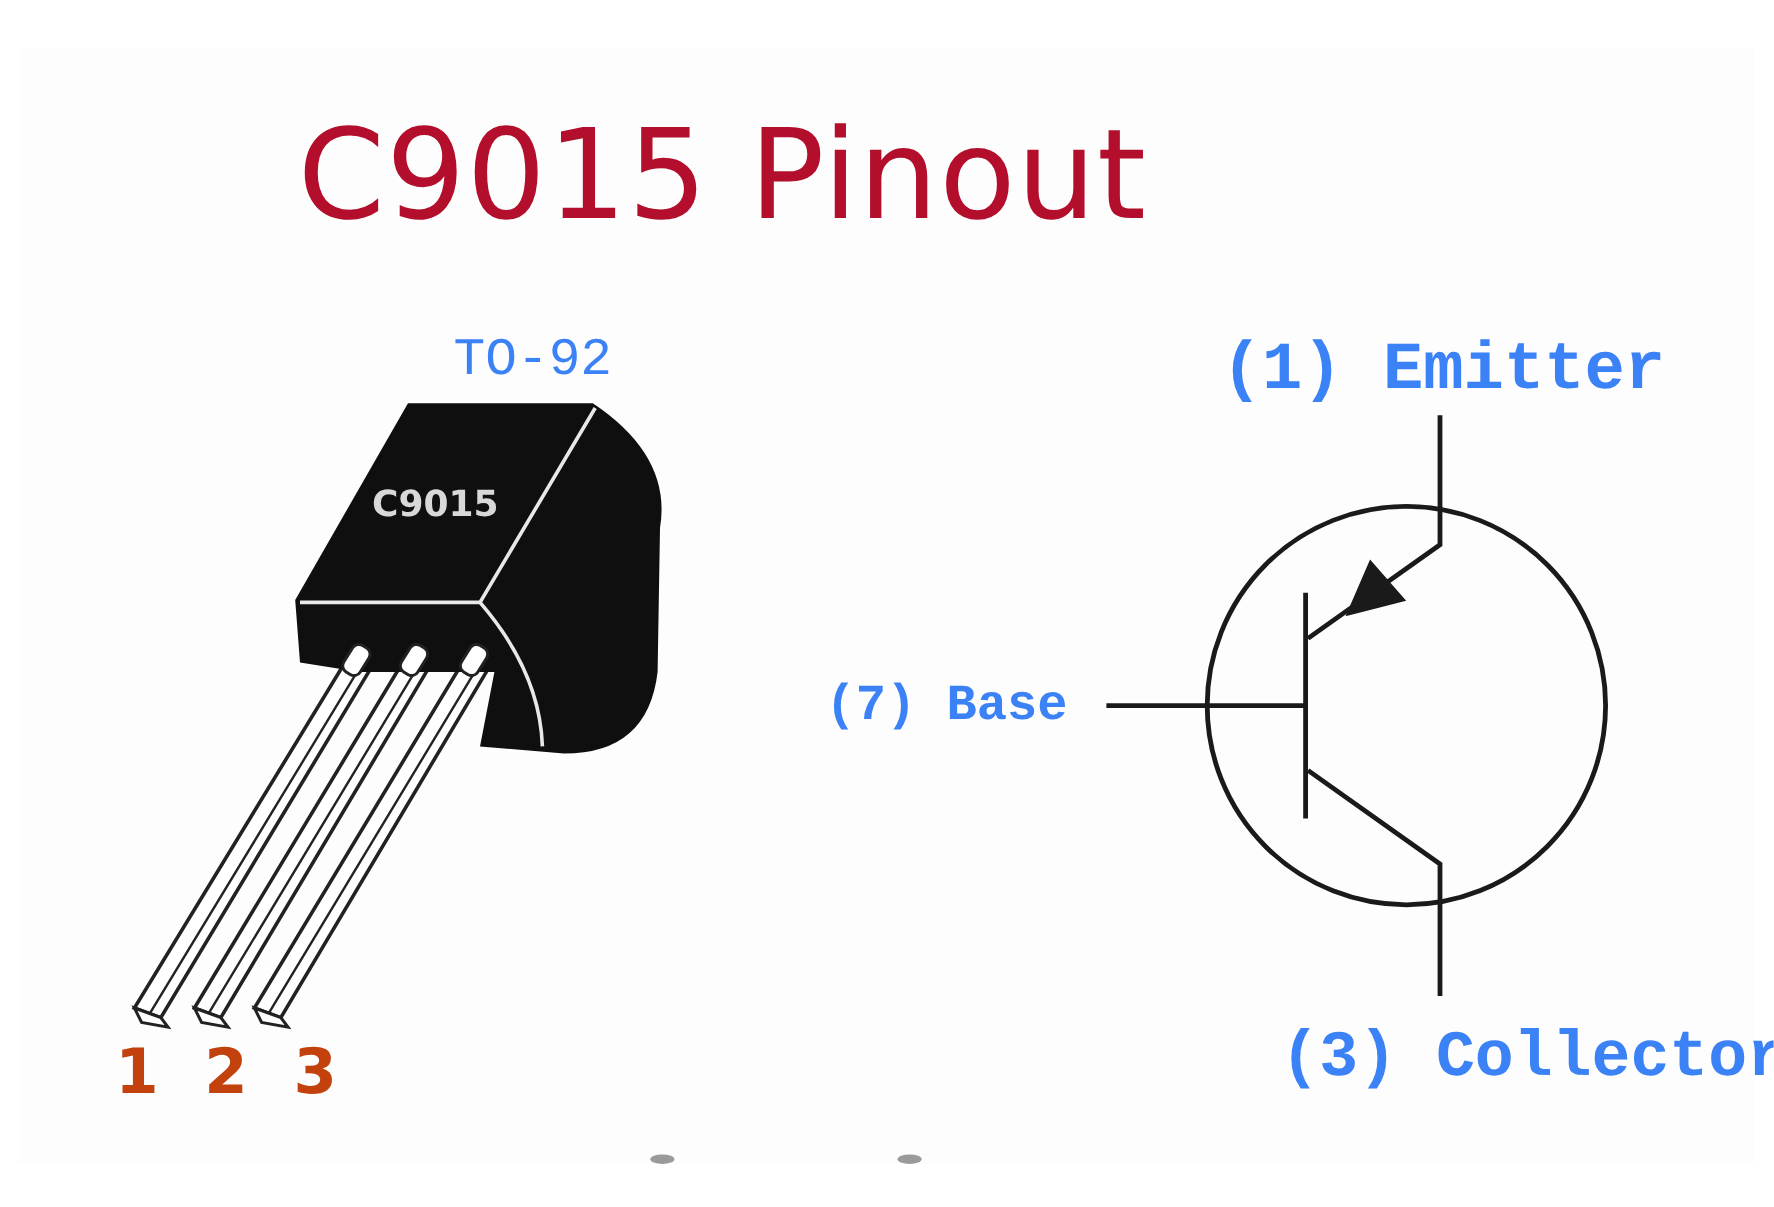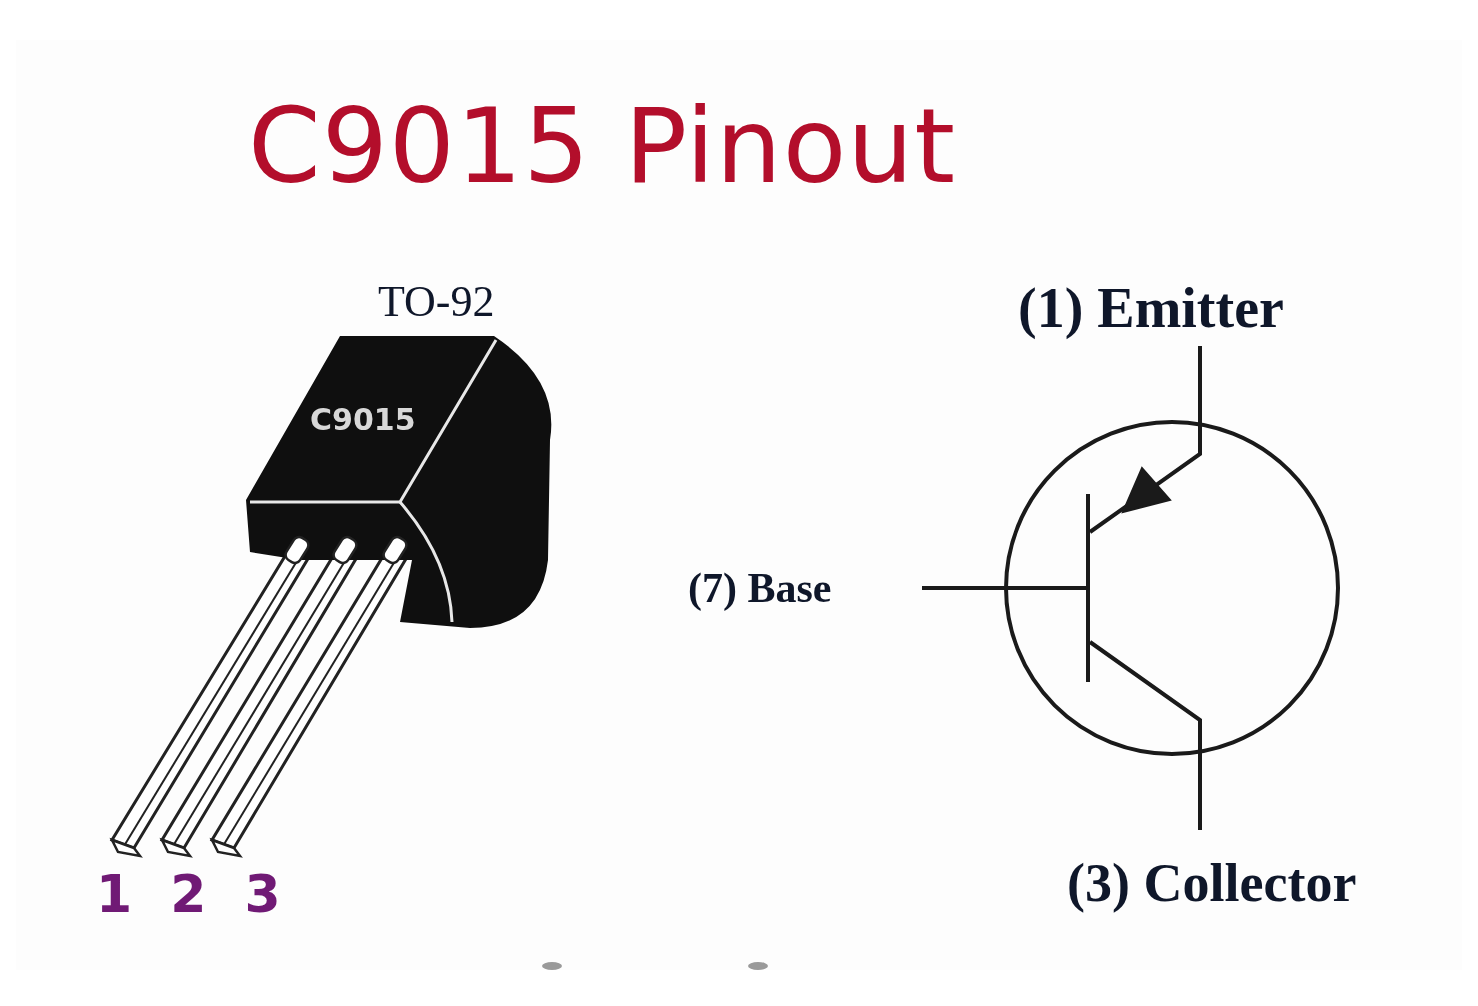--- a/index.html
+++ b/index.html
@@ -1,24 +1,24 @@
 <!DOCTYPE html>
 <html><head>
 <meta charset="utf-8">
 <style>
   html, body { margin: 0; padding: 0; background: #ffffff; }
   body { width: 1478px; height: 1006px; position: relative; overflow: hidden; font-family: "DejaVu Sans", "Liberation Sans", sans-serif; }
   .panel { position: absolute; left: 16px; top: 40px; width: 1446px; height: 930px; background: #fdfdfd; }
   .title { position: absolute; left: 0; width: 1204px; top: 86px; text-align: center; font-size: 104px; line-height: 120px; letter-spacing: 1px; color: #b30e2b; font-family: "DejaVu Sans", sans-serif; }
-  .label { position: absolute; color: #0f172a; font-family: Liberation Serif, serif; white-space: nowrap; }
+  .label { position: absolute; color: #3b82f6; font-family: Liberation Mono, monospace; white-space: nowrap; }
   .pkg-label { left: 378px; top: 276px; font-size: 44px; }
   .emitter-label { left: 1018px; top: 276px; font-size: 56px; font-weight: bold; }
   .base-label { left: 688px; top: 564px; font-size: 42px; font-weight: bold; }
   .collector-label { left: 1067px; top: 852px; font-size: 54px; font-weight: bold; }
-  .pin-nums { position: absolute; left: 96px; top: 864px; font-size: 52px; font-weight: bold; letter-spacing: 10px; color: #701a75; font-family: "DejaVu Sans", sans-serif; }
+  .pin-nums { position: absolute; left: 96px; top: 864px; font-size: 52px; font-weight: bold; letter-spacing: 10px; color: #c2410c; font-family: "DejaVu Sans", sans-serif; }
   svg.art { position: absolute; left: 0; top: 0; }
   .chip-marking { font-family: "DejaVu Sans", sans-serif; font-weight: bold; }
 </style>
 </head>
 <body>
 
 <div class="panel"></div>
 
 <div class="title">C9015 Pinout</div>
 

